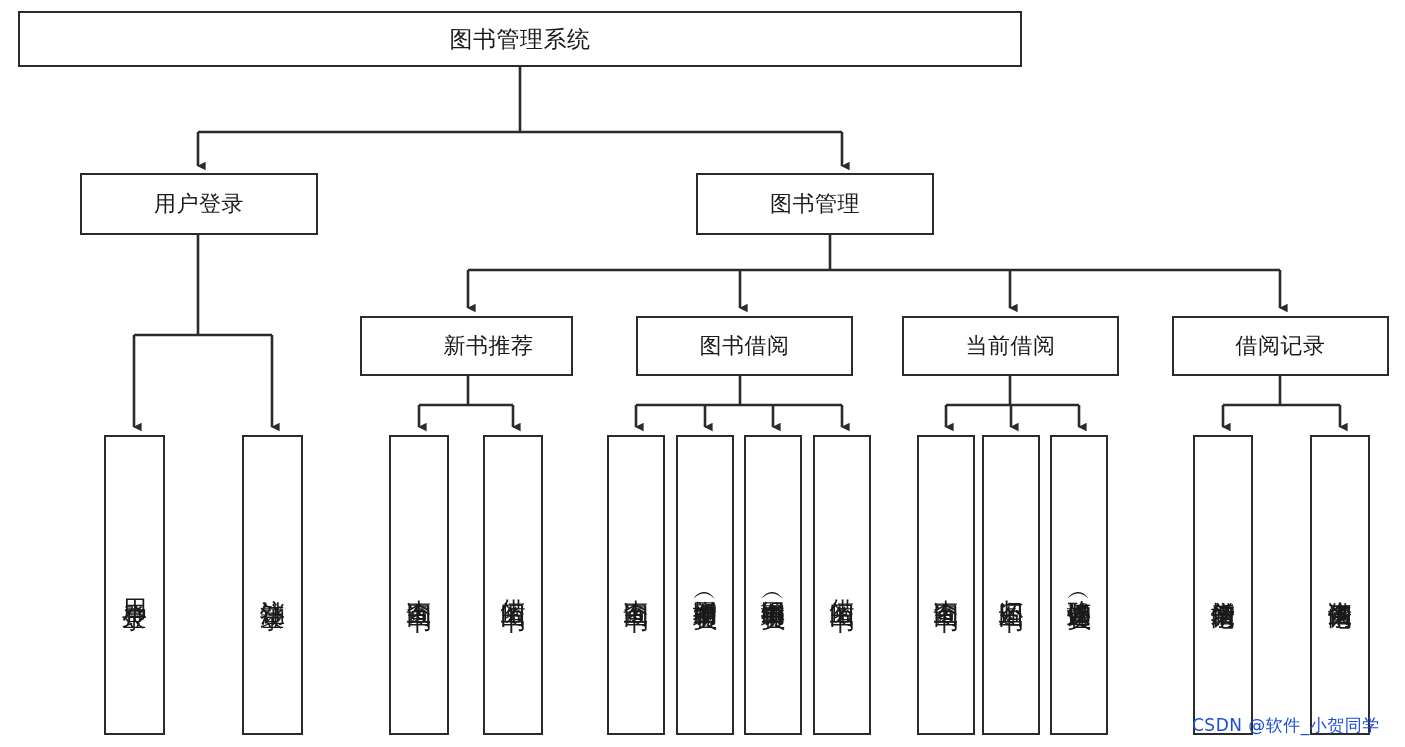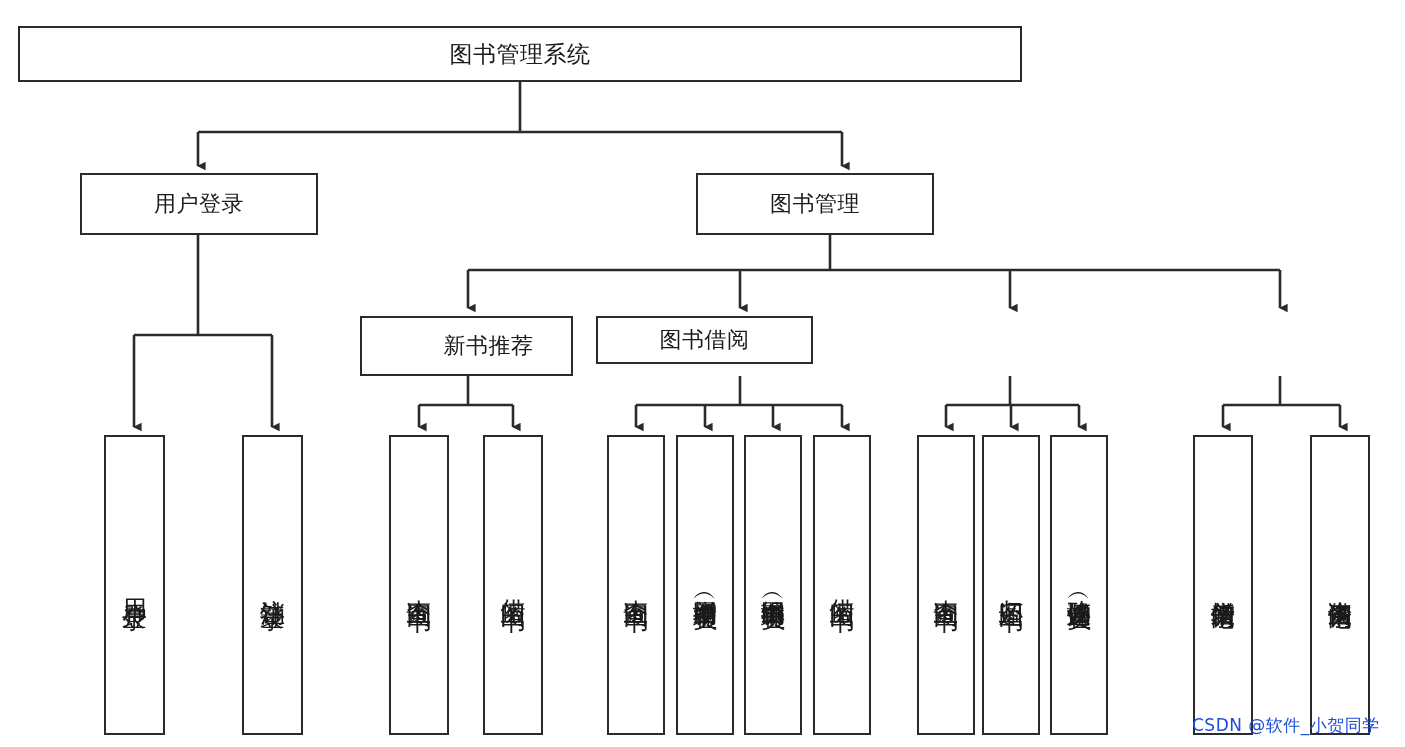--- a/index.html
+++ b/index.html
@@ -124,36 +124,42 @@
       <path d="M1011,405 L1011,427" marker-end="url(#arrowhead)"></path>
       <path d="M1079,405 L1079,427" marker-end="url(#arrowhead)"></path>
 
       <path d="M1280,376 L1280,405"></path>
       <path d="M1223,405 L1340,405"></path>
       <path d="M1223,405 L1223,427" marker-end="url(#arrowhead)"></path>
       <path d="M1340,405 L1340,427" marker-end="url(#arrowhead)"></path>
     </g>
   </svg>
 
-  <div class="node h root" style="left:18px; top:26px; width:1004px; height:56px;">
+  <div class="node h root" style="left:18px; top:11px; width:1004px; height:56px;">
     <span class="label">图书管理系统</span>
   </div>
 
   <div class="node h" style="left:80px; top:173px; width:238px; height:62px;">
     <span class="label">用户登录</span>
   </div>
   <div class="node h" style="left:696px; top:173px; width:238px; height:62px;">
     <span class="label">图书管理</span>
   </div>
 
   <div class="node h" style="left:360px; top:316px; width:213px; height:60px;padding-left:44px;">
     <span class="label">新书推荐</span>
   </div>
-  <div class="node h" style="left:596px; top:316px; width:217px; height:48px;align-items:center;">
+  <div class="node h" style="left:636px; top:316px; width:217px; height:60px;align-items:center;">
     <span class="label">图书借阅</span>
+  </div>
+  <div class="node h" style="left:902px; top:316px; width:217px; height:60px;">
+    <span class="label">当前借阅</span>
+  </div>
+  <div class="node h" style="left:1172px; top:316px; width:217px; height:60px;">
+    <span class="label">借阅记录</span>
   </div>
 
   <div class="node v" style="left:104px; top:435px; width:61px; height:300px;">
     <span class="label">用户登录</span>
   </div>
   <div class="node v" style="left:242px; top:435px; width:61px; height:300px;">
     <span class="label">注销登录</span>
   </div>
 
   <div class="node v" style="left:389px; top:435px; width:60px; height:300px;">

